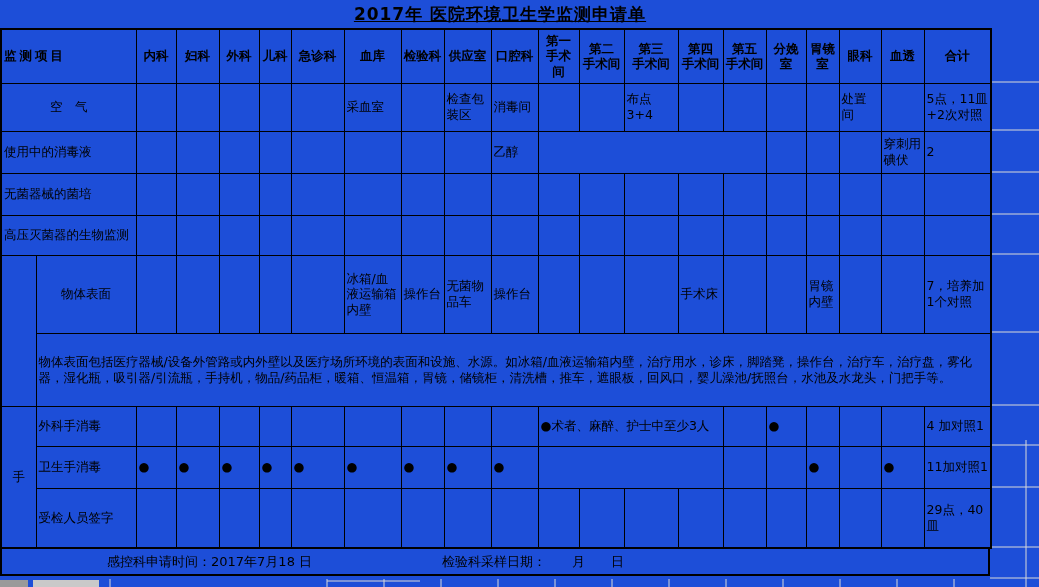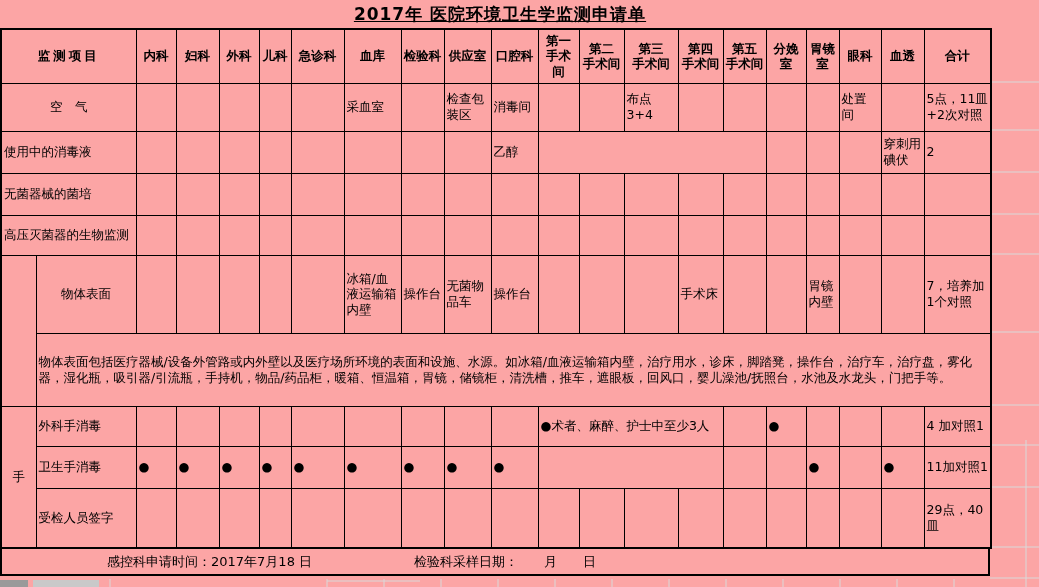--- a/index.html
+++ b/index.html
@@ -1,39 +1,39 @@
 <!DOCTYPE html>
 <html><head>
 <meta charset="utf-8">
 <style>
   html,body{margin:0;padding:0;background:#fff;}
-  .sheet{position:relative;width:1039px;height:587px;background:#fca5a5;
+  .sheet{position:relative;width:1039px;height:587px;background:#1d4ed8;
          font-family:"DejaVu Sans","Liberation Sans",sans-serif;color:#000;overflow:hidden;}
   .title{position:absolute;top:3px;left:0;width:1000px;text-align:center;
          font-size:17px;font-weight:bold;text-decoration:underline;letter-spacing:1px;}
   table.grid{position:absolute;top:28px;left:0;width:990px;border-collapse:collapse;
          table-layout:fixed;border:2px solid #000;}
   table.grid td{border:1px solid #000;padding:0 2px;font-size:12.5px;vertical-align:middle;
          overflow:hidden;line-height:1.25;}
   .hc{font-weight:bold;font-size:11px;text-align:center;white-space:pre-line;line-height:1.25;padding:0;}
   .heji{font-size:14px;}
-  .corner{font-weight:bold;font-size:14px;text-align:center;letter-spacing:3px;}
+  .corner{font-weight:bold;font-size:14px;text-align:left;letter-spacing:3px;}
   .lab{text-align:center;font-size:13px;}
   .lab2{text-align:left;font-size:12.5px;}
   .tot{vertical-align:top;font-size:12px;line-height:1.35;padding-top:1px;}
   .dotc{font-size:11px;padding-left:4px;}
   .orn{white-space:nowrap;font-size:12.5px;padding-left:4px;margin-left:14px;}
   .note-cell{font-size:12.5px;line-height:1.8;padding:2px 7px;}
   .hand{text-align:center;font-size:14px;}
   .h54{height:54px}.h48{height:48px}.h42{height:42px}.h40{height:40px}
   .h78{height:78px}.h73{height:73px}.h60{height:60px}
   .footer{position:absolute;top:547px;left:0;width:986px;height:27px;
           border:2px solid #000;border-top:none;font-size:13px;}
   .footer span{position:absolute;top:6px;white-space:pre;}
-  .f1{left:105px}.f2{left:412px}.f3{left:640px}
+  .f1{left:105px}.f2{left:440px}.f3{left:640px}
   svg.decor{position:absolute;top:0;left:0;pointer-events:none;}
 </style>
 </head>
 <body>
 
 <div class="sheet">
 
   <svg class="decor" width="1039" height="587">
     <g stroke="#d9d9d9" stroke-width="1">
       <line x1="990" y1="82" x2="1039" y2="82"></line>

